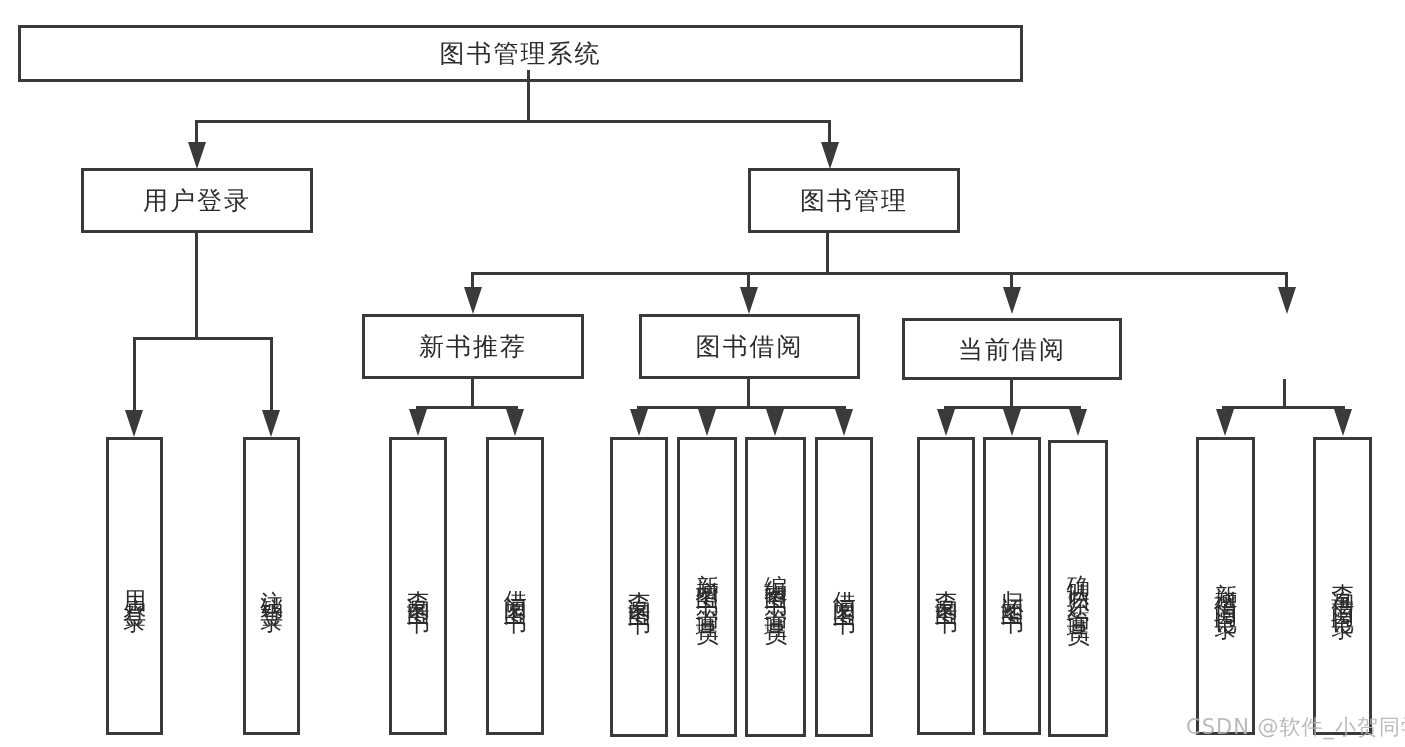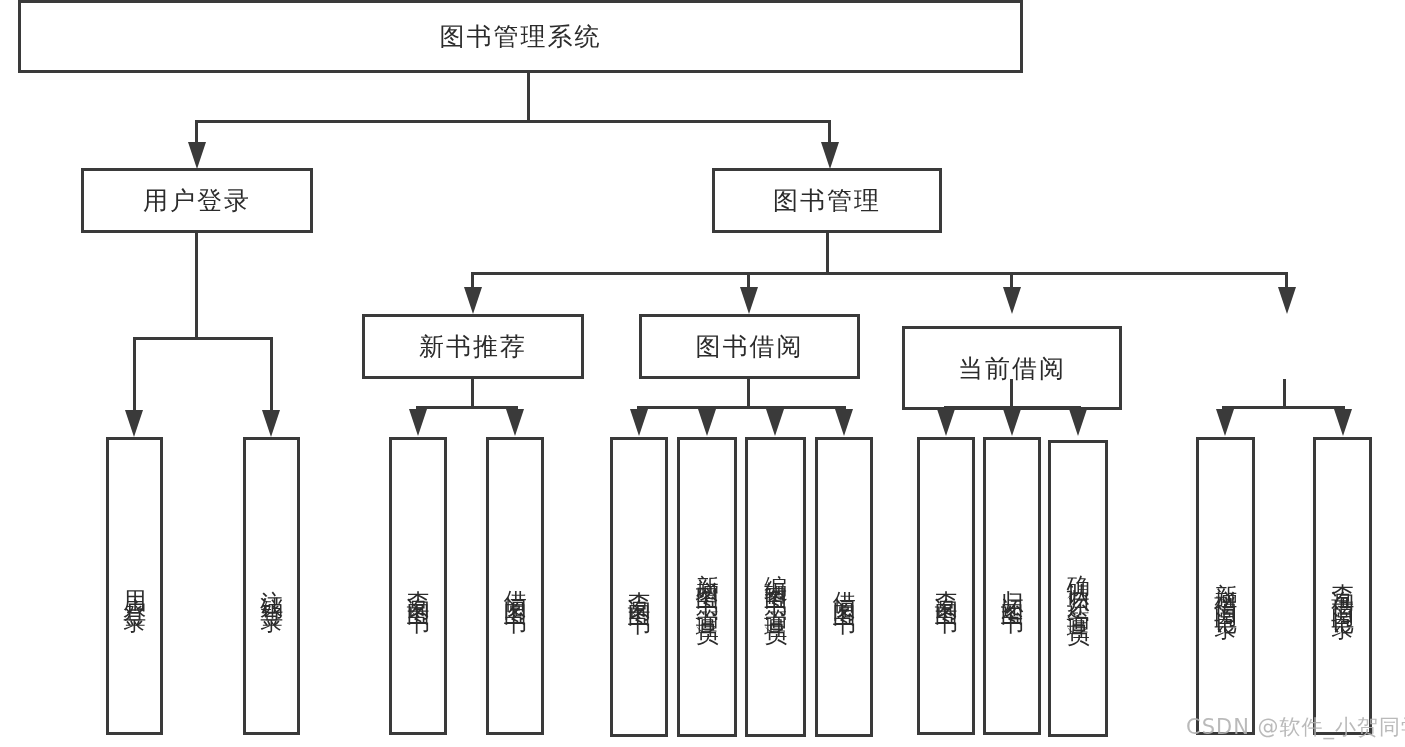--- a/index.html
+++ b/index.html
@@ -65,38 +65,38 @@
     opacity:0.9;
     z-index:6;
     white-space:nowrap;
   }
 </style>
 </head>
 <body>
 
 <div class="canvas">
 
-  <div class="node" style="left:18px;top:0;width:1005px;height:73px">
+  <div class="node" style="left:18px;top:25px;width:1005px;height:57px">
     <span class="hlabel">图书管理系统</span>
   </div>
 
   <div class="node" style="left:81px;top:168px;width:232px;height:65px">
     <span class="hlabel">用户登录</span>
   </div>
-  <div class="node" style="left:712px;top:168px;width:230px;height:65px">
+  <div class="node" style="left:748px;top:168px;width:212px;height:65px">
     <span class="hlabel">图书管理</span>
   </div>
 
   <div class="node" style="left:362px;top:314px;width:222px;height:65px">
     <span class="hlabel">新书推荐</span>
   </div>
   <div class="node" style="left:639px;top:314px;width:221px;height:65px">
     <span class="hlabel">图书借阅</span>
   </div>
-  <div class="node" style="left:902px;top:326px;width:220px;height:84px">
+  <div class="node" style="left:902px;top:318px;width:220px;height:62px">
     <span class="hlabel">当前借阅</span>
   </div>
 
   <div class="leaf" style="left:106px;top:437px;width:57px;height:298px">
     <span class="vtext">用户登录</span>
   </div>
   <div class="leaf" style="left:243px;top:437px;width:57px;height:298px">
     <span class="vtext">注销登录</span>
   </div>
 

